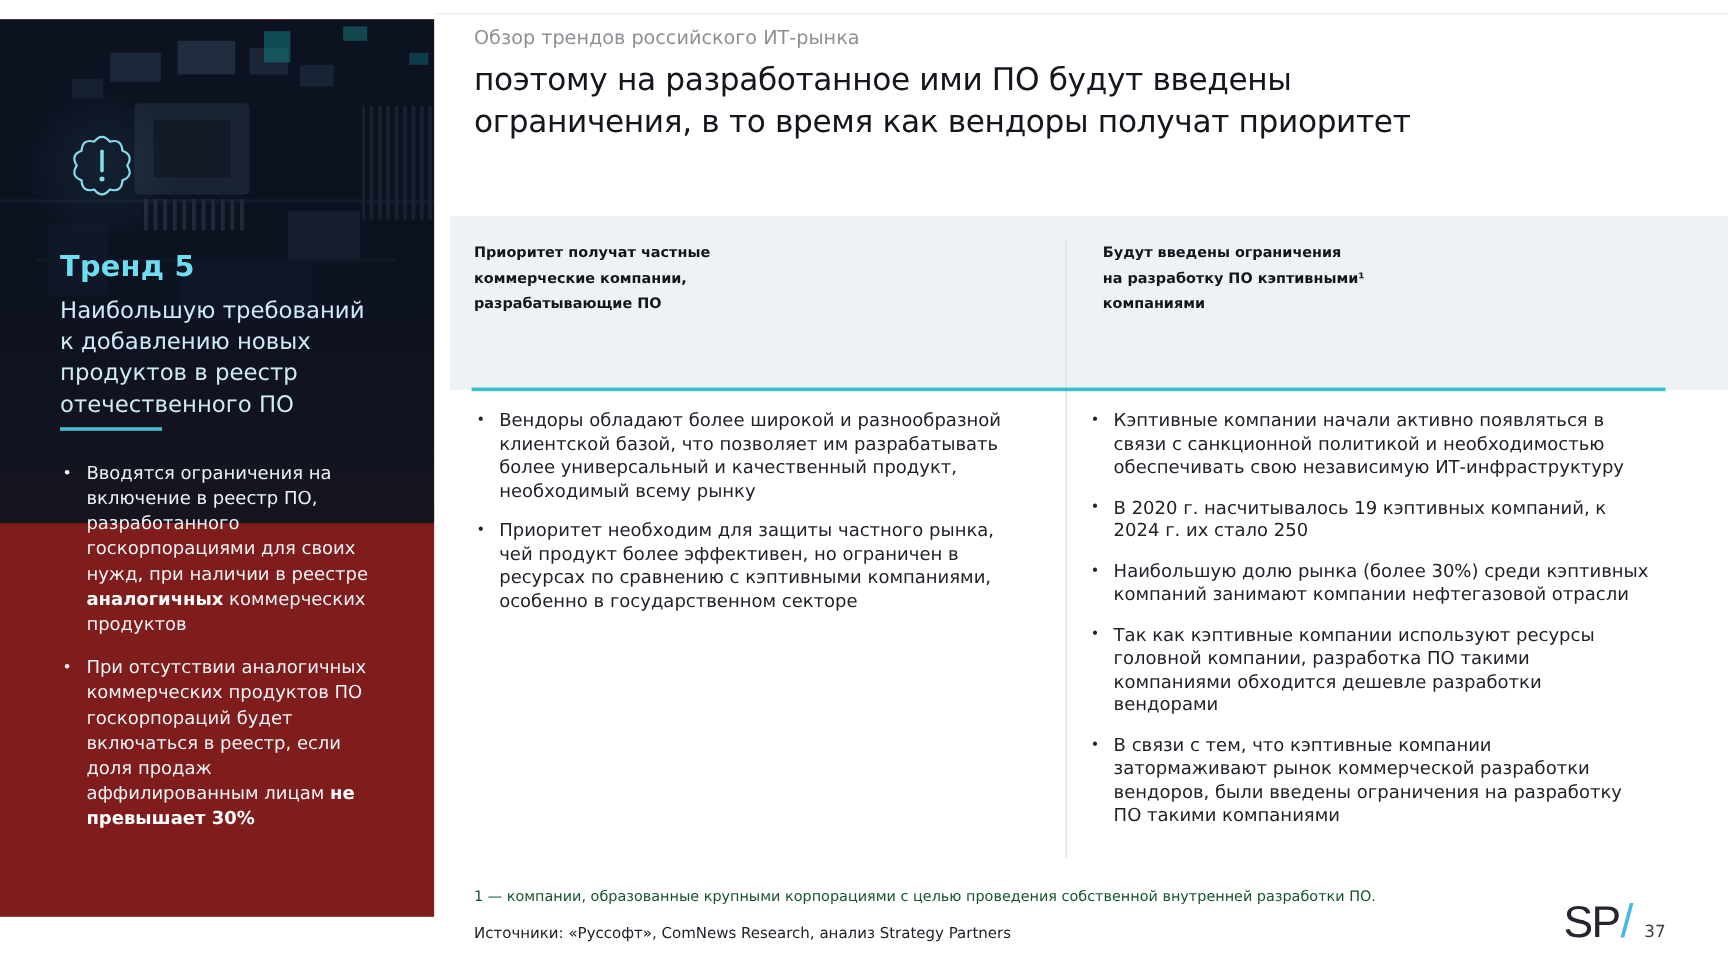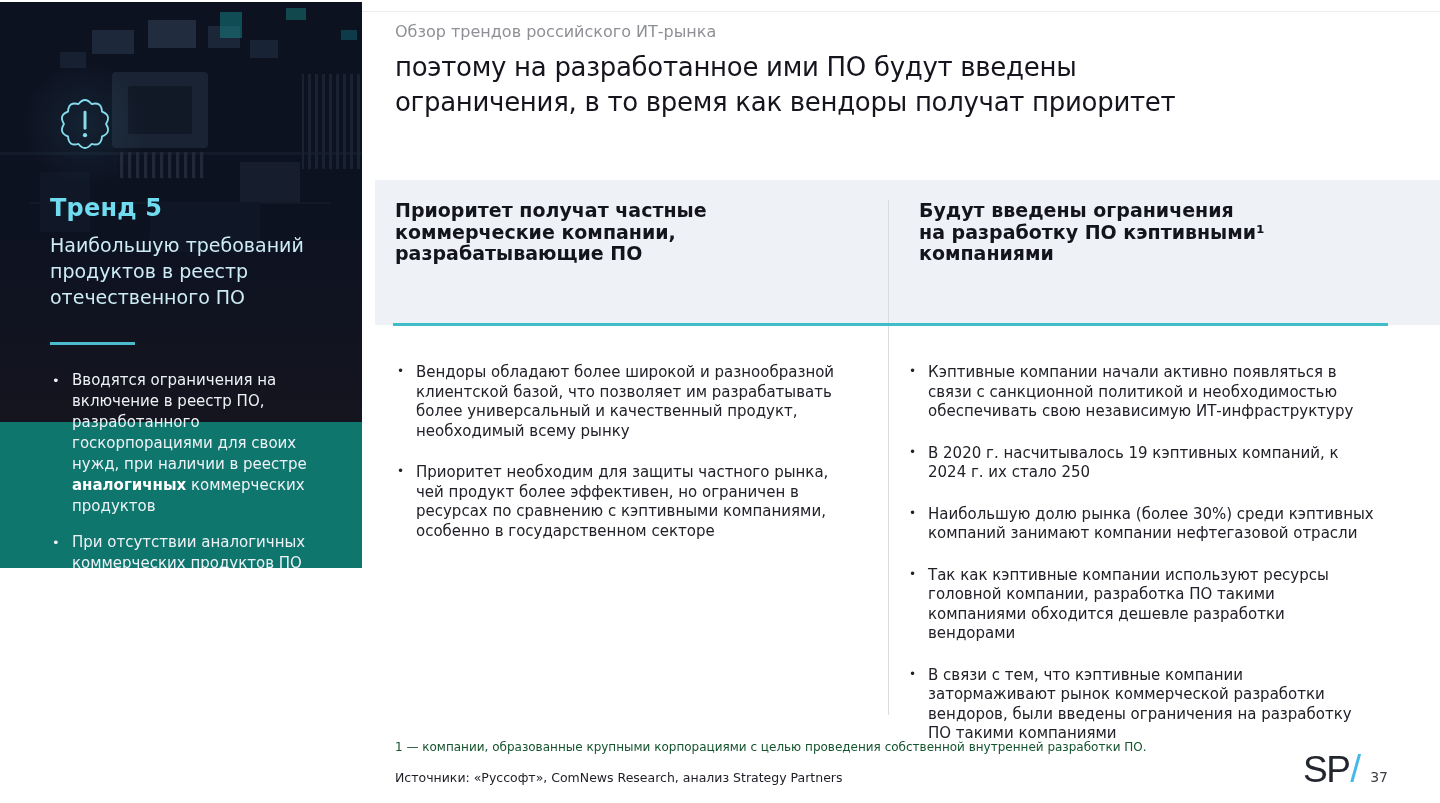--- a/index.html
+++ b/index.html
@@ -1,49 +1,49 @@
 <!DOCTYPE html>
 <html><head>
 <meta charset="utf-8">
 <style>
   * { margin:0; padding:0; box-sizing:border-box; }
   html,body { width:1440px; height:803px; }
   body { font-family:"DejaVu Sans", sans-serif; background:#ffffff; overflow:hidden; }
   .slide { position:relative; width:1440px; height:803px; background:#ffffff; }
 
   
-  .sidebar { position:absolute; left:0; top:2px; width:362px; height:566px; background:#0f766e; overflow:hidden; }
+  .sidebar { position:absolute; left:0; top:16px; width:362px; height:748px; background:#7f1d1d; overflow:hidden; }
   .circuit { position:absolute; left:0; top:0; width:362px; height:420px; }
   .badge { position:absolute; left:50px; top:87px; width:70px; height:70px; }
   .trend-label { position:absolute; left:50px; top:192px; font-size:24px; font-weight:bold; color:#6fdcef; letter-spacing:.2px; }
   .trend-title { position:absolute; left:50px; top:230px; font-size:19px; line-height:26px; color:#cdecf5; }
   .sidebar-divider { position:absolute; left:50px; top:340px; width:85px; height:3px; background:#4bbccd; }
   .sidebar-bullets { position:absolute; left:50px; top:368px; width:268px; list-style:none; }
   .sidebar-bullets li { position:relative; padding-left:22px; margin-bottom:15px; font-size:15px; line-height:21px; color:#eef2f6; }
   .sidebar-bullets li::before { content:"•"; position:absolute; left:2px; top:0; font-size:13px; color:#eef2f6; }
   .sidebar-bullets b { font-weight:bold; color:#ffffff; }
 
   
   .main { position:absolute; left:362px; top:0; width:1054px; height:803px; background:#ffffff; }
   .top-rule { position:absolute; left:0; top:11px; width:1078px; height:1px; background:#ececec; }
   .eyebrow { position:absolute; left:33px; top:22px; font-size:16px; color:#8e9096; }
   .page-title { position:absolute; left:33px; top:50px; color:#15151d; }
   .page-title div { font-size:26px; line-height:35px; font-weight:400; letter-spacing:-0.3px; }
 
   .band { position:absolute; left:13px; top:180px; width:1065px; height:145px; background:#eef1f5; }
-  .col-header { position:absolute; top:20px; font-weight:bold; font-size:19px; line-height:21.5px; color:#14141c; }
+  .col-header { position:absolute; top:20px; font-weight:bold; font-size:12px; line-height:21.5px; color:#14141c; }
   .col-header.left { left:20px; }
   .col-header.right { left:544px; }
   .v-divider { position:absolute; left:526px; top:200px; width:1px; height:515px; background:#d9dce1; }
   .teal-line { position:absolute; left:31px; top:323px; width:995px; height:3px; background:#3fbdc9; }
 
   .col-bullets { position:absolute; list-style:none; }
   .col-bullets.left { left:33px; top:341px; width:458px; }
   .col-bullets.right { left:545px; top:341px; width:468px; }
-  .col-bullets li { position:relative; padding-left:21px; margin-bottom:14px; font-size:15px; line-height:19.5px; color:#212129;margin-top:22px; }
+  .col-bullets li { position:relative; padding-left:21px; margin-bottom:14px; font-size:15px; line-height:19.5px; color:#212129; }
   .col-bullets li::before { content:"•"; position:absolute; left:2px; top:-1px; font-size:12px; color:#212129; }
 
   .footnote { position:absolute; left:33px; top:740px; font-size:12px; color:#14532d; }
   .sources { position:absolute; left:33px; top:770px; font-size:12.5px; color:#1d1d26; }
 
   .logo { position:absolute; right:28px; bottom:12px; display:flex; align-items:baseline;margin-left:38px; }
   .logo-sp { font-family:"Liberation Sans", sans-serif; font-size:37px; font-weight:400; letter-spacing:-1.5px; color:#23262e; }
   .logo-slash { font-family:"Liberation Sans", sans-serif; font-size:39px; font-weight:400; color:#45b9e6; margin-left:1px; }
   .logo-page { font-size:14px; color:#3c3f45; margin-left:9px; }
 </style>
@@ -97,20 +97,21 @@
     <svg class="badge" viewBox="0 0 100 100" xmlns="http://www.w3.org/2000/svg">
       <path d="M80,50 Q88,62.4 74.3,67.6 Q73.5,82.4 59.3,78.5 Q50,90 40.7,78.5 Q26.5,82.4 25.7,67.6 Q12,62.4 20,50 Q12,37.6 25.7,32.4 Q26.5,17.6 40.7,21.5 Q50,10 59.3,21.5 Q73.5,17.6 74.3,32.4 Q88,37.6 80,50 Z" fill="none" stroke="#86dcec" stroke-width="2.6" stroke-linejoin="round"></path>
       <line x1="50" y1="33" x2="50" y2="56" stroke="#86dcec" stroke-width="4.2" stroke-linecap="round"></line>
       <circle cx="50" cy="66" r="3" fill="#86dcec"></circle>
     </svg>
 
     <h2 class="trend-label">Тренд 5</h2>
 
     <div class="trend-title">
       <div>Наибольшую требований</div>
+      <div>к добавлению новых</div>
       <div>продуктов в реестр</div>
       <div>отечественного ПО</div>
     </div>
 
     <div class="sidebar-divider"></div>
 
     <ul class="sidebar-bullets">
       <li><span>Вводятся ограничения на включение в реестр ПО, разработанного госкорпорациями для своих нужд, при наличии в реестре </span><b>аналогичных</b><span> коммерческих продуктов</span></li>
       <li><span>При отсутствии аналогичных коммерческих продуктов ПО госкорпораций будет включаться в реестр, если доля продаж аффилированным лицам </span><b>не превышает 30%</b><span></span></li>
     </ul>

